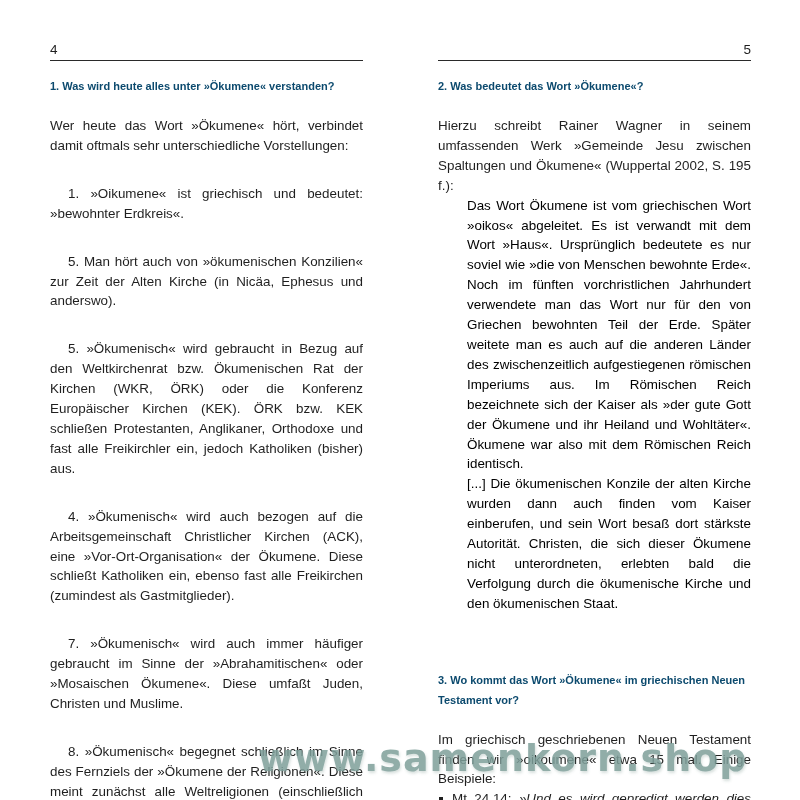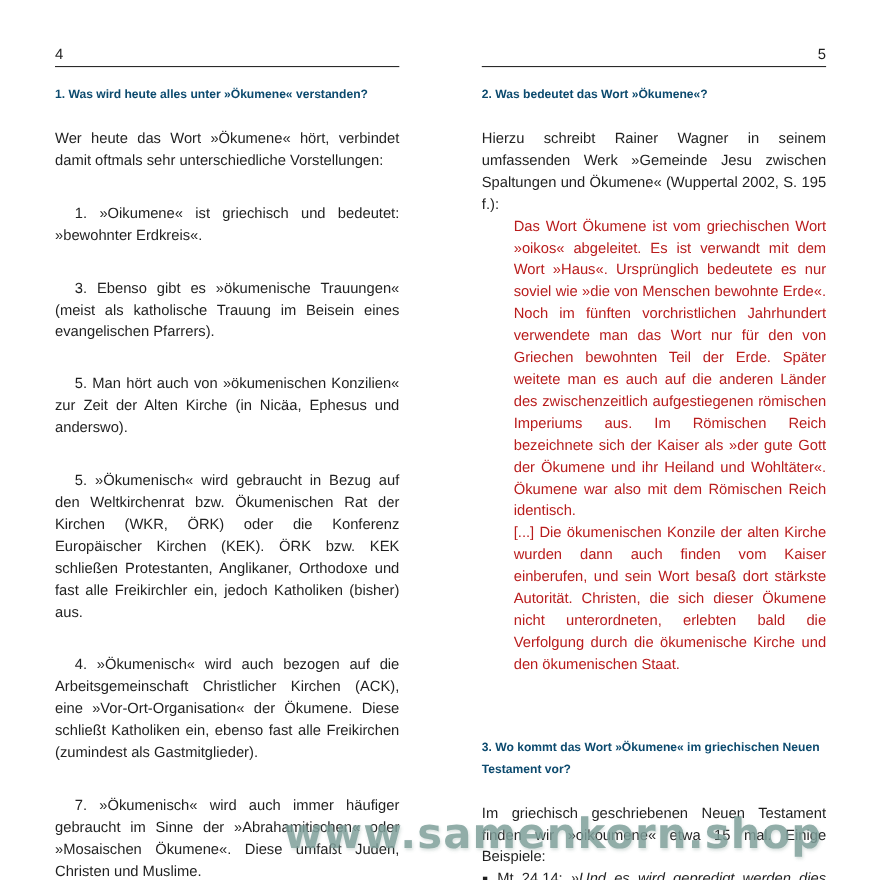--- a/index.html
+++ b/index.html
@@ -14,21 +14,21 @@
     position: absolute; top: 40px; left: 0; width: 313px; height: 20px;
     border-bottom: 1.5px solid #2a2a2a; font-size: 13.5px; line-height: 20px;
   }
   .page-left .page-header { text-align: left; }
   .page-right .page-header { text-align: right; }
   .content { position: absolute; top: 76px; left: 0; width: 313px; font-size: 13.4px; line-height: 19.9px; }
   h2 { margin: 0; font-size: 11px; font-weight: bold; line-height: 20px; color: #0c4a6e; }
   p { margin: 0; text-align: justify; }
   .gap-h { height: 20px; }
   .list-item { text-indent: 18px; text-align: justify; margin-top: 28px; }
-  .quote { margin-left: 29px; color: #b91c1c; text-align: justify; }
+  .quote { margin-left: 29px; color: #000000; text-align: justify; }
   .quote p { text-align: justify; }
   .bullets { list-style: none; margin: 0; padding: 0; }
   .bullets li { position: relative; padding-left: 14px; text-align: justify; }
   .bullets li::before { content: ""; position: absolute; left: 1px; top: 8px; width: 4px; height: 4px; background: #1f1f1f; }
   .ref { font-style: normal; }
   .it { font-style: italic; }
   .watermark {
     position: absolute; left: 258px; top: 736px; font-size: 38px; font-weight: bold;
     color: #7e9f9a; letter-spacing: 1px; opacity: 0.85;
     text-shadow: 1px 2px 3px rgba(120,150,140,0.35);
@@ -38,21 +38,20 @@
 </head>
 <body>
 
 <div class="page page-left">
   <div class="page-header">4</div>
   <div class="content">
     <h2>1. Was wird heute alles unter »Ökumene« verstanden?</h2>
     <div class="gap-h"></div>
     <p>Wer heute das Wort »Ökumene« hört, verbindet damit oftmals sehr unterschiedliche Vorstellungen:</p>
     <p class="list-item">1. »Oikumene« ist griechisch und bedeutet: »bewohnter Erdkreis«.</p>
-    <p class="list-item">3. Ebenso gibt es »ökumenische Trauungen« (meist als katholische Trauung im Beisein eines evangelischen Pfarrers).</p>
     <p class="list-item">5. Man hört auch von »ökumenischen Konzilien« zur Zeit der Alten Kirche (in Nicäa, Ephesus und anderswo).</p>
     <p class="list-item">5. »Ökumenisch« wird gebraucht in Bezug auf den Weltkirchenrat bzw. Ökumenischen Rat der Kirchen (WKR, ÖRK) oder die Konferenz Europäischer Kirchen (KEK). ÖRK bzw. KEK schließen Protestanten, Anglikaner, Orthodoxe und fast alle Freikirchler ein, jedoch Katholiken (bisher) aus.</p>
     <p class="list-item">4. »Ökumenisch« wird auch bezogen auf die Arbeitsgemeinschaft Christlicher Kirchen (ACK), eine »Vor-Ort-Organisation« der Ökumene. Diese schließt Katholiken ein, ebenso fast alle Freikirchen (zumindest als Gastmitglieder).</p>
     <p class="list-item">7. »Ökumenisch« wird auch immer häufiger gebraucht im Sinne der »Abrahamitischen« oder »Mosaischen Ökumene«. Diese umfaßt Juden, Christen und Muslime.</p>
     <p class="list-item">8. »Ökumenisch« begegnet schließlich im Sinne des Fernziels der »Ökumene der Religionen«. Diese meint zunächst alle Weltreligionen (einschließlich des atheistischen Buddhismus), dann alle Religionen, letztlich auch nichtreligiöse Weltanschauungen (Ideologien).</p>
   </div>
 </div>
 
 <div class="page page-right">
   <div class="page-header">5</div>

